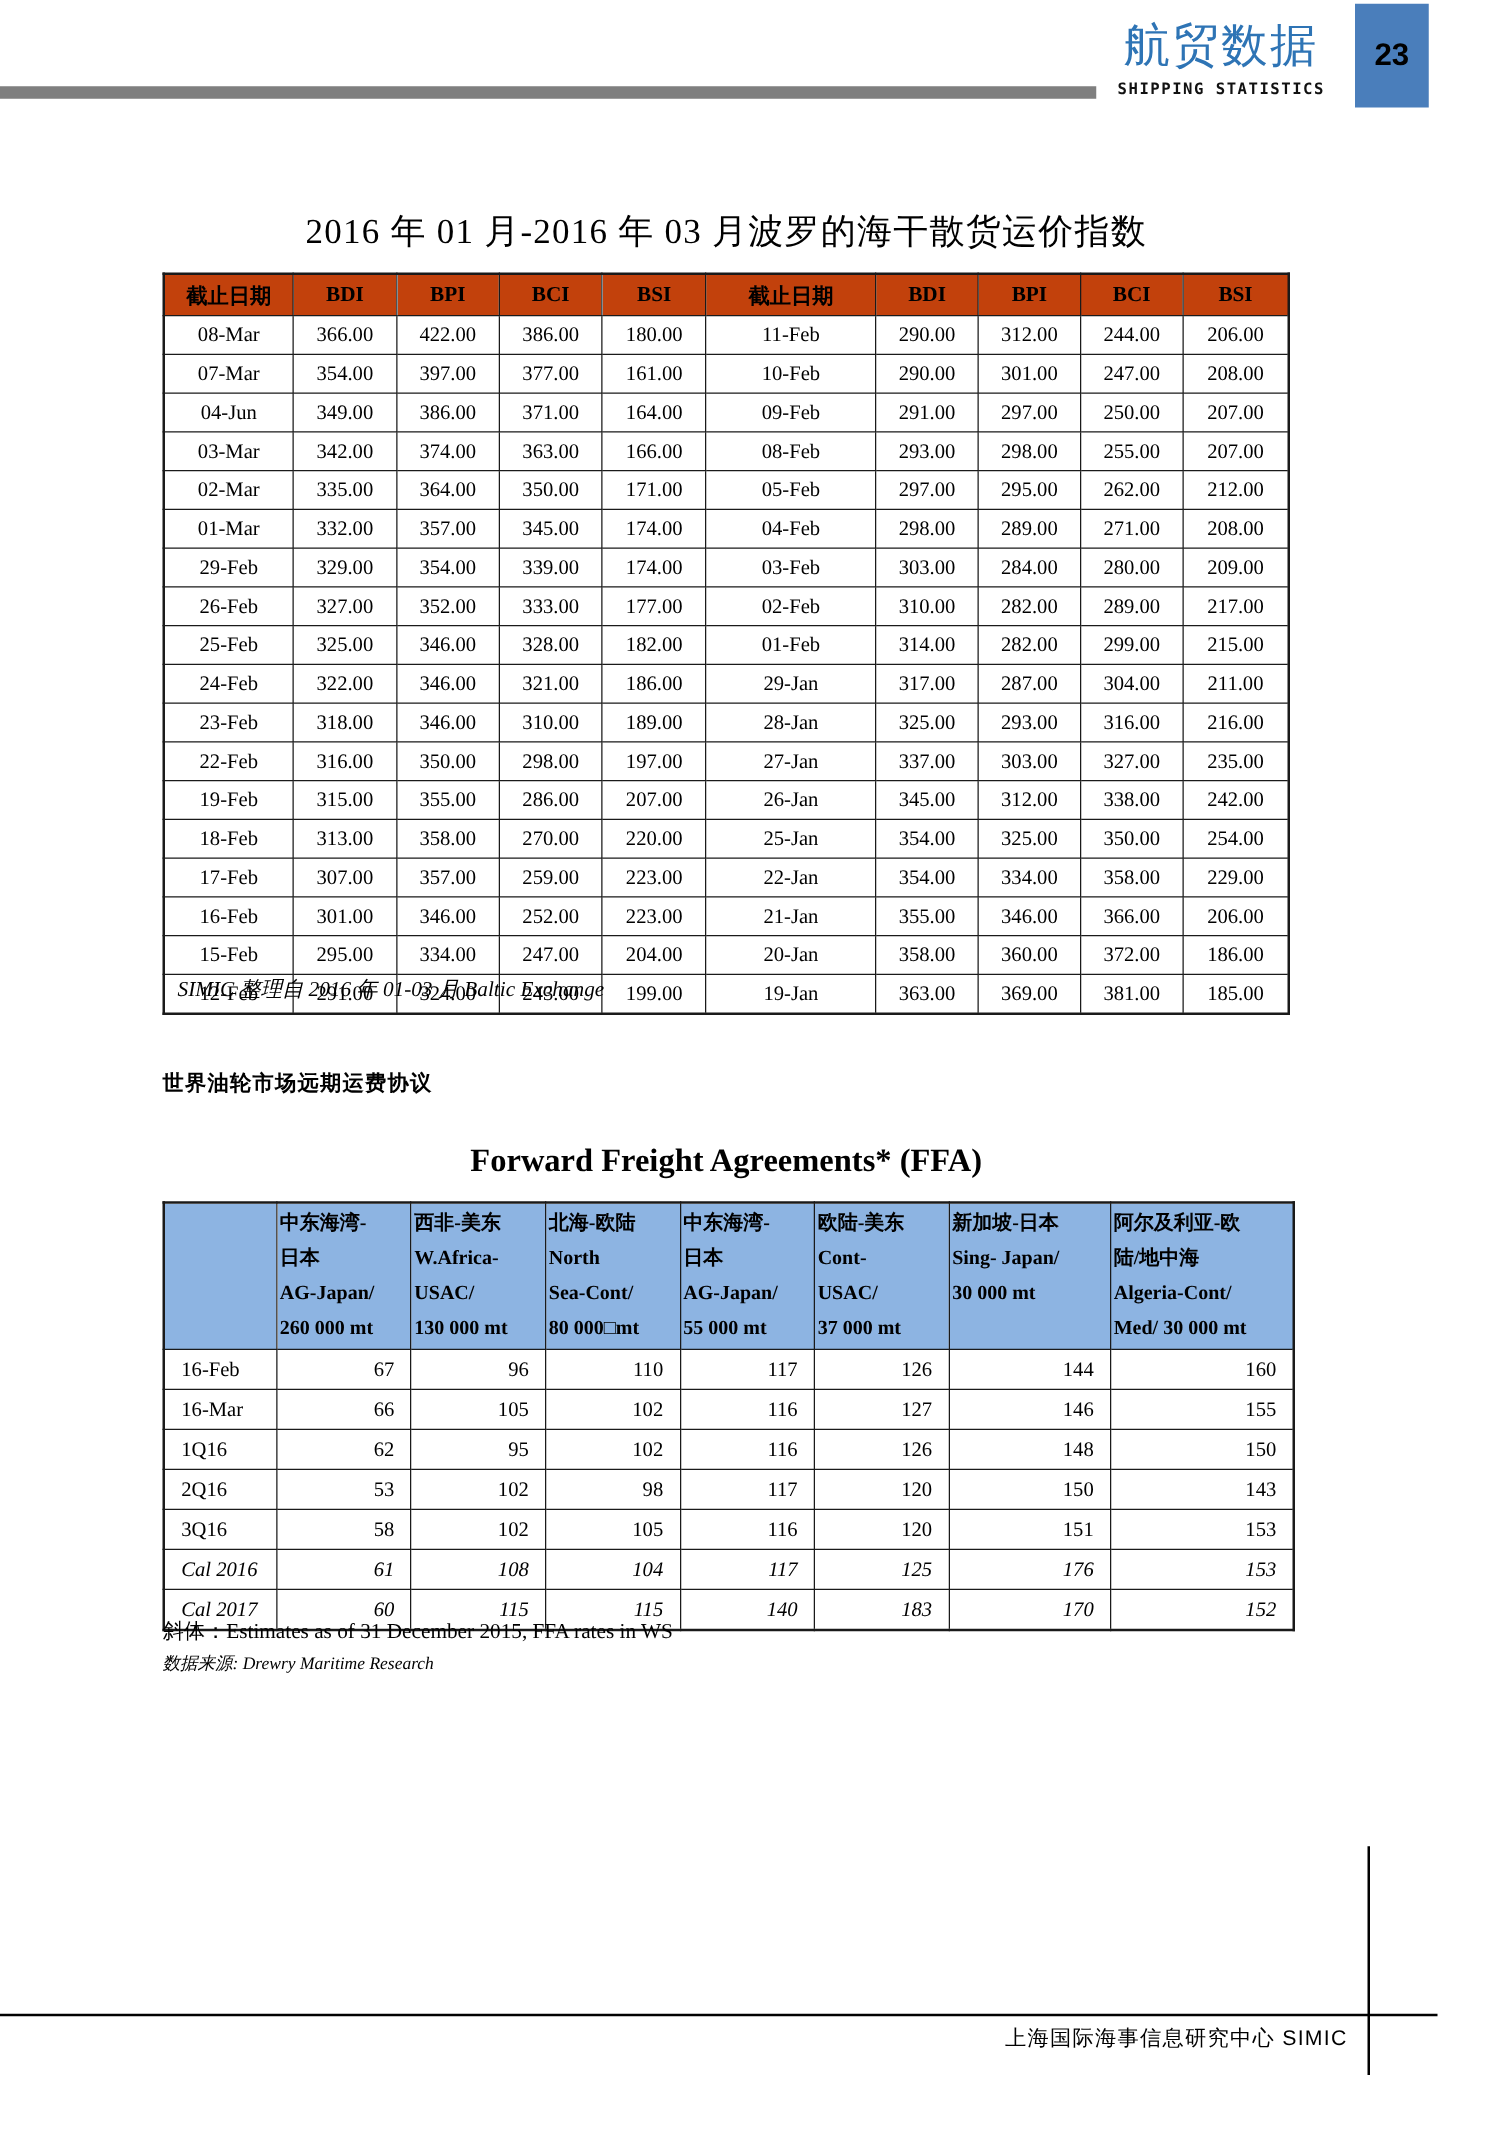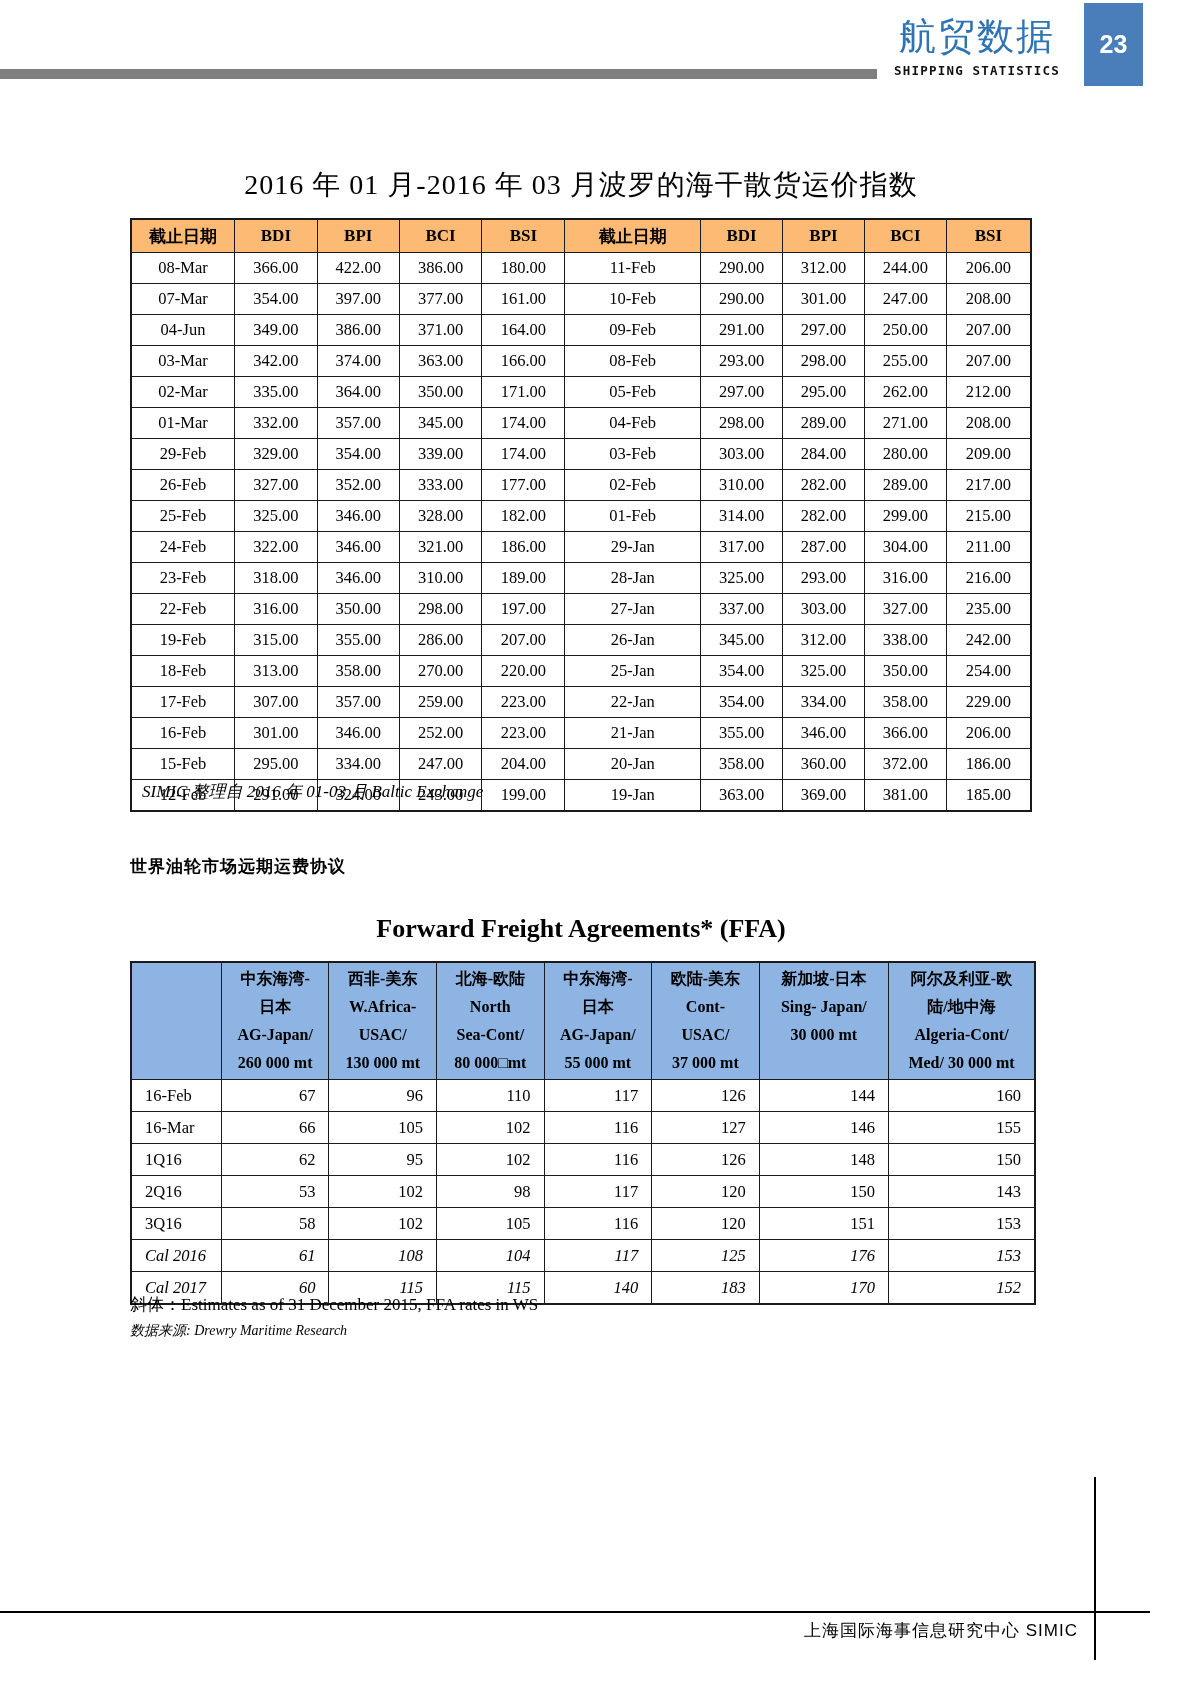--- a/index.html
+++ b/index.html
@@ -8,41 +8,41 @@
 
   
   .gray-bar{position:absolute;left:0;top:69px;width:877px;height:10px;background:#7f7f7f;}
   .hdr-block{position:absolute;left:893px;top:16px;width:168px;text-align:center;}
   .hdr-cn{font-family:"Liberation Sans", sans-serif;font-size:37px;line-height:42px;
           color:#2E74B5;letter-spacing:2px;white-space:nowrap;}
   .hdr-en{margin-top:5px;font-family:"DejaVu Sans Mono", monospace;font-size:12.5px;
           font-weight:bold;letter-spacing:1.2px;color:#111;white-space:nowrap;}
   .badge{position:absolute;left:1084px;top:3px;width:59px;height:83px;background:#4A7EBB;
          display:flex;align-items:center;justify-content:center;
-         font-family:"Liberation Sans", sans-serif;font-size:25px;font-weight:bold;color:#ffffff;}
+         font-family:"Liberation Sans", sans-serif;font-size:25px;font-weight:bold;color:#000000;}
 
   
   .title1{position:absolute;left:130px;top:166px;width:902px;text-align:center;
           font-size:28px;font-weight:normal;letter-spacing:1px;}
   table{border-collapse:collapse;table-layout:fixed;}
   .t1{position:absolute;left:130px;top:218px;width:902px;border:2px solid #1a1a1a;}
   .t1 th,.t1 td{border:1px solid #1a1a1a;overflow:hidden;white-space:nowrap;}
-  .t1 th{background:#fdba74;height:30px;font-size:17px;font-weight:bold;text-align:center;}
+  .t1 th{background:#c2410c;height:30px;font-size:17px;font-weight:bold;text-align:center;}
   .t1 td{height:28px;font-size:16.5px;text-align:center;}
   .note1{position:absolute;left:142px;top:780px;font-size:17px;font-style:italic;}
 
   
   .title2{position:absolute;left:130px;top:855px;width:902px;
           font-family:"Liberation Sans", sans-serif;font-size:17px;font-weight:bold;letter-spacing:1px;}
   .title3{position:absolute;left:130px;top:914px;width:902px;text-align:center;
           font-size:26px;font-weight:bold;}
   .t2{position:absolute;left:130px;top:961px;width:906px;border:2px solid #1a1a1a;}
   .t2 th,.t2 td{border:1px solid #1a1a1a;overflow:hidden;}
   .t2 th{background:#8DB4E2;vertical-align:top;padding:2px 2px;font-size:16px;font-weight:bold;}
-  .t2 th div{line-height:28px;text-align:center;white-space:nowrap;}
+  .t2 th div{line-height:28px;text-align:left;white-space:nowrap;}
   .t2 td{height:29px;font-size:16.5px;vertical-align:middle;}
   .t2 td.lbl{text-align:left;padding-left:13px;}
   .t2 td.val{text-align:right;padding-right:13px;}
   .t2 tr.italic td{font-style:italic;}
   .note2{position:absolute;left:130px;top:1293px;font-size:17px;}
   .note2 .cjk{font-style:normal;margin-top:20px;}
   .note3{position:absolute;left:130px;top:1322px;font-size:14px;font-style:italic;}
 
   
   .fline-h{position:absolute;left:0;top:1611px;width:1150px;height:2px;background:#000;}

